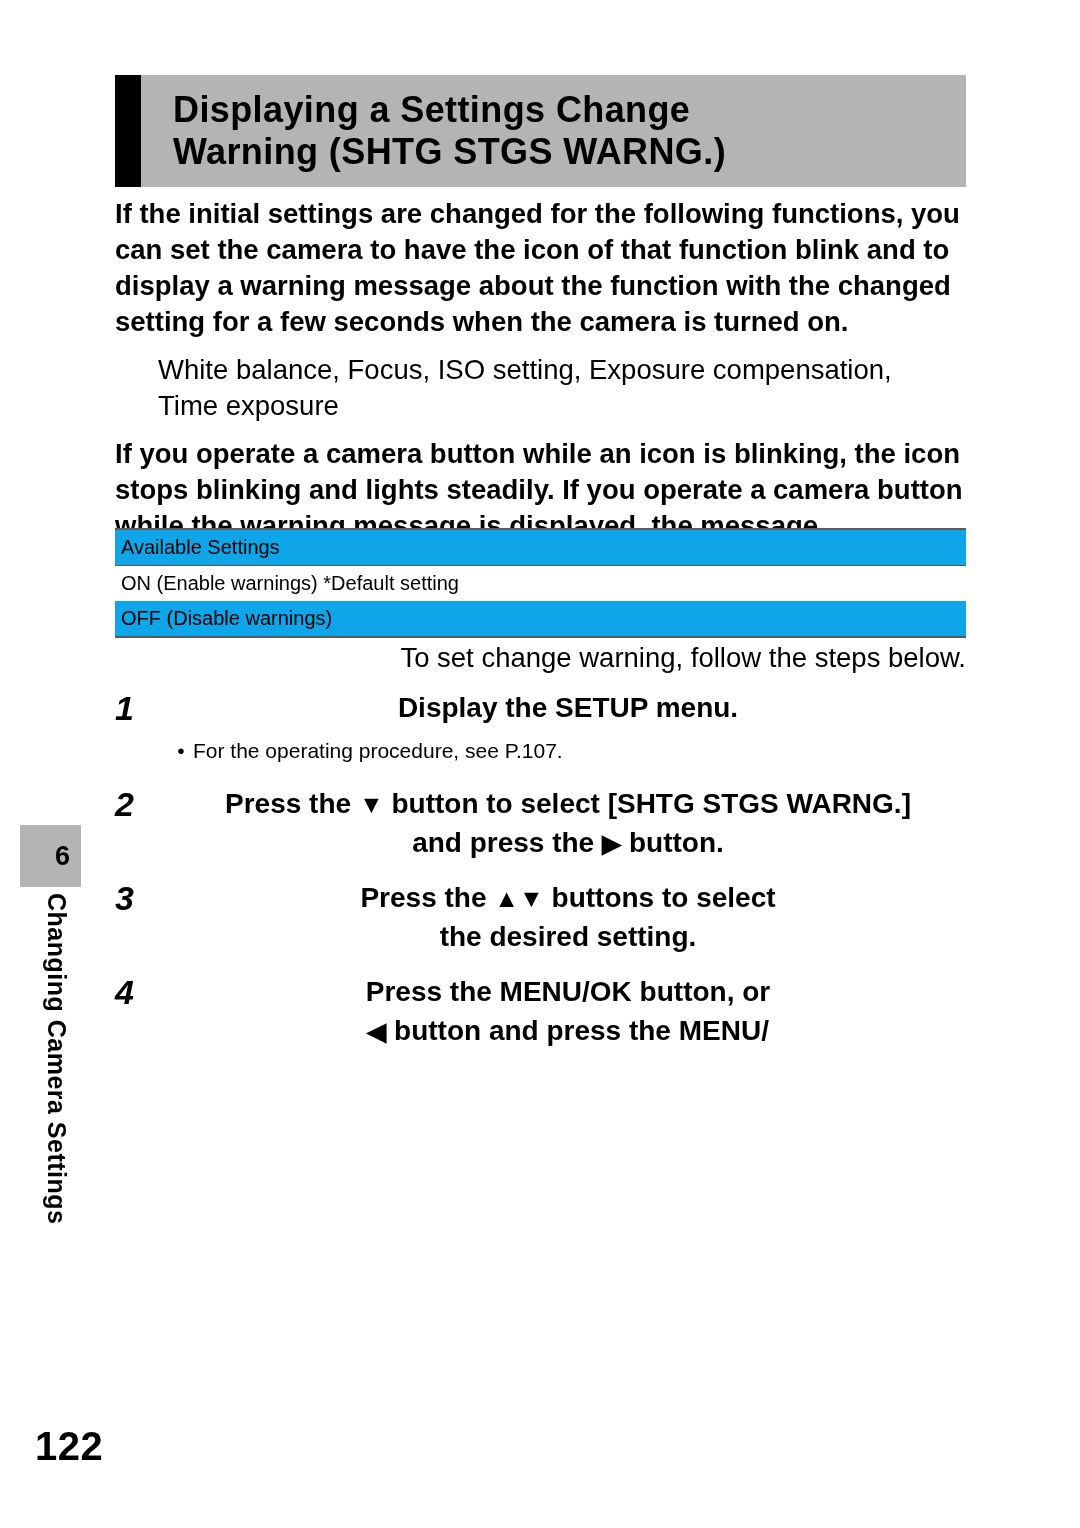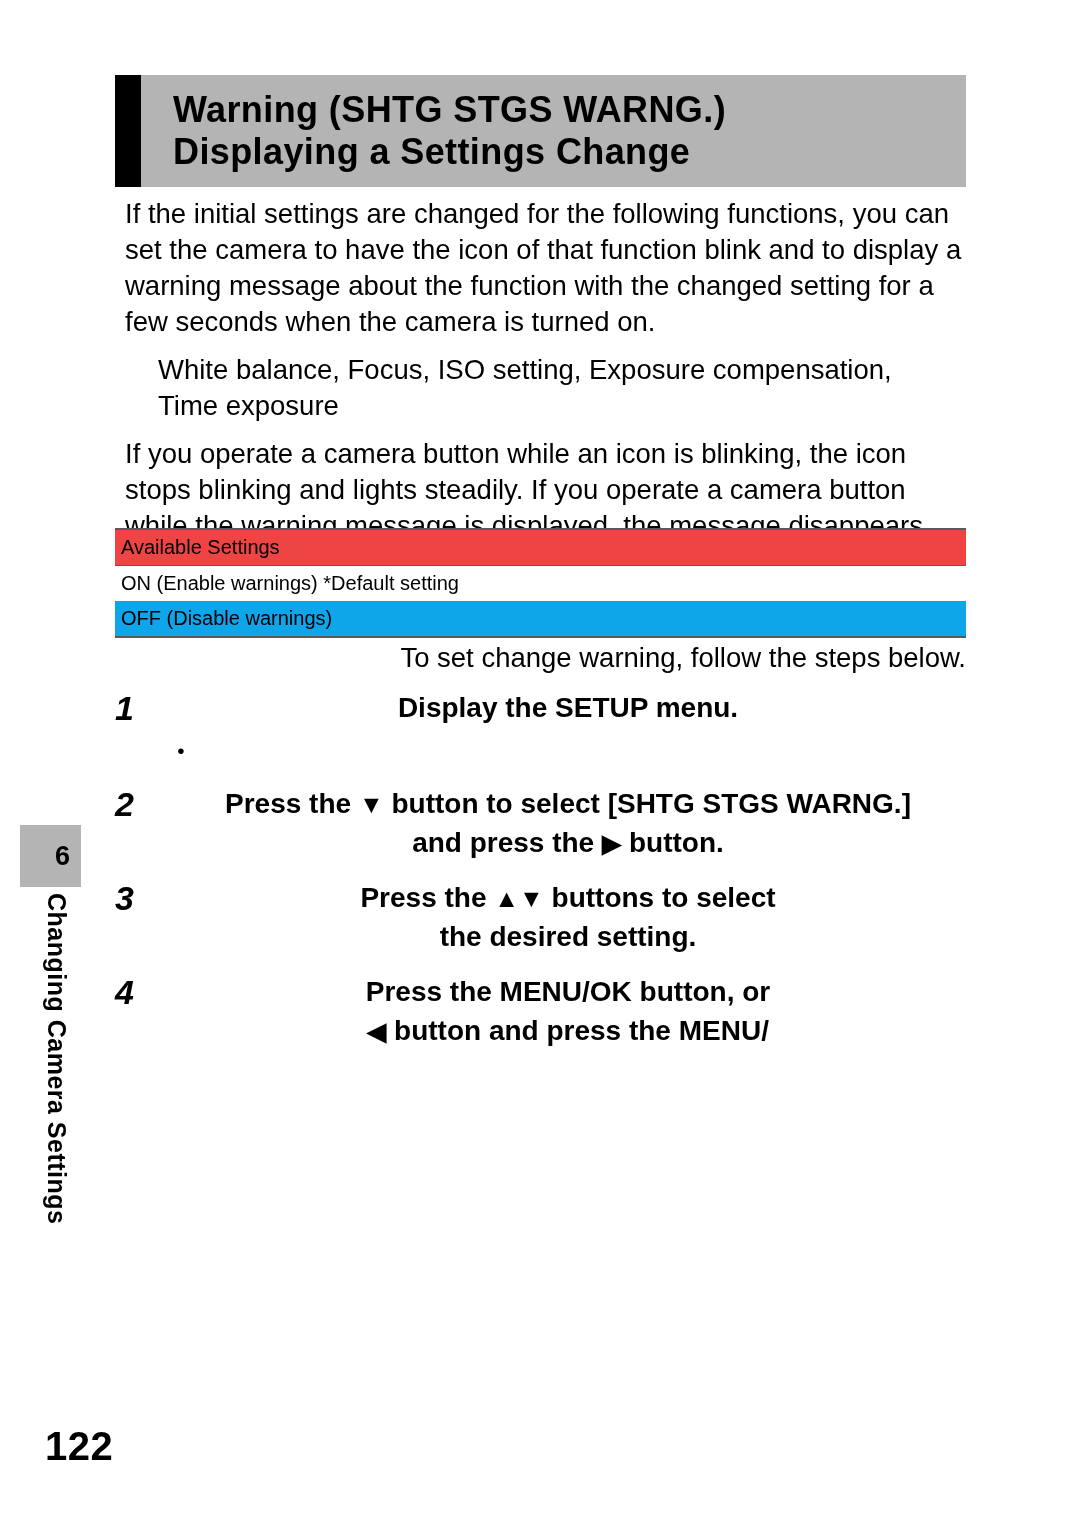--- a/index.html
+++ b/index.html
@@ -47,21 +47,22 @@
   
   .content {
     position: absolute;
     left: 115px;
     top: 196px;
     width: 851px;
   }
   .para {
     font-size: 27.5px;
     line-height: 36px;
-    margin: 0 0 0 10px;
+    margin: 0 0 0 0;
+    font-weight: bold;
   }
   .para-indent {
     font-size: 27.5px;
     line-height: 36px;
     margin: 12px;
     padding-left: 31px;
   }
 
   
   .settings-table {
@@ -71,21 +72,21 @@
     width: 851px;
     border-top: 2px solid #5a5a5a;
     border-bottom: 2px solid #5a5a5a;
   }
   .st-row {
     font-size: 20px;
     line-height: 22px;
     padding: 6px 4px 7px 6px;
   }
   .st-head {
-    background: #ef4444;
+    background: #0ea5e9;
     border-bottom: 1.5px solid #5a5a5a;
   }
   .st-white { background: #ffffff; }
   .st-gray  { background: #0ea5e9; }
 
   
   .steps-intro {
     position: absolute;
     left: 115px;
     top: 641px;
@@ -155,35 +156,35 @@
     font-weight: bold;
     letter-spacing: 0.5px;
     writing-mode: vertical-rl;
     text-orientation: mixed;
     white-space: nowrap;
   }
 
   
   .page-number {
     position: absolute;
-    left: 45px;
+    left: 35px;
     top: 1424px;
     font-size: 40px;
     font-weight: bold;
     letter-spacing: 0.5px;
   }
 </style>
 </head>
 <body>
 
 <div class="header-band">
   <div class="header-bar"></div>
   <div class="header-title">
+    <div>Displaying a Settings Change</div>
     <div>Warning (SHTG STGS WARNG.)</div>
-    <div>Displaying a Settings Change</div>
   </div>
 </div>
 
 <div class="content">
   <p class="para">If the initial settings are changed for the following functions, you can set the camera to have the icon of that function blink and to display a warning message about the function with the changed setting for a few seconds when the camera is turned on.</p>
   <p class="para-indent">White balance, Focus, ISO setting, Exposure compensation, Time exposure</p>
   <p class="para">If you operate a camera button while an icon is blinking, the icon stops blinking and lights steadily. If you operate a camera button while the warning message is displayed, the message disappears.</p>
 </div>
 
 <div class="settings-table">
@@ -193,20 +194,21 @@
 </div>
 
 <div class="steps-intro">To set change warning, follow the steps below.</div>
 
 <div class="step" id="step1">
   <div class="step-num">1</div>
   <div class="step-body">
     <div class="step-head">Display the SETUP menu.</div>
     <div class="step-note">
       <span class="bullet">•</span>
+      <span>For the operating procedure, see P.107.</span>
     </div>
   </div>
 </div>
 
 <div class="step" id="step2">
   <div class="step-num">2</div>
   <div class="step-body">
     <div class="step-head">
       <span>Press the </span><span class="glyph">▼</span><span> button to select [SHTG STGS WARNG.]</span>
     </div>

